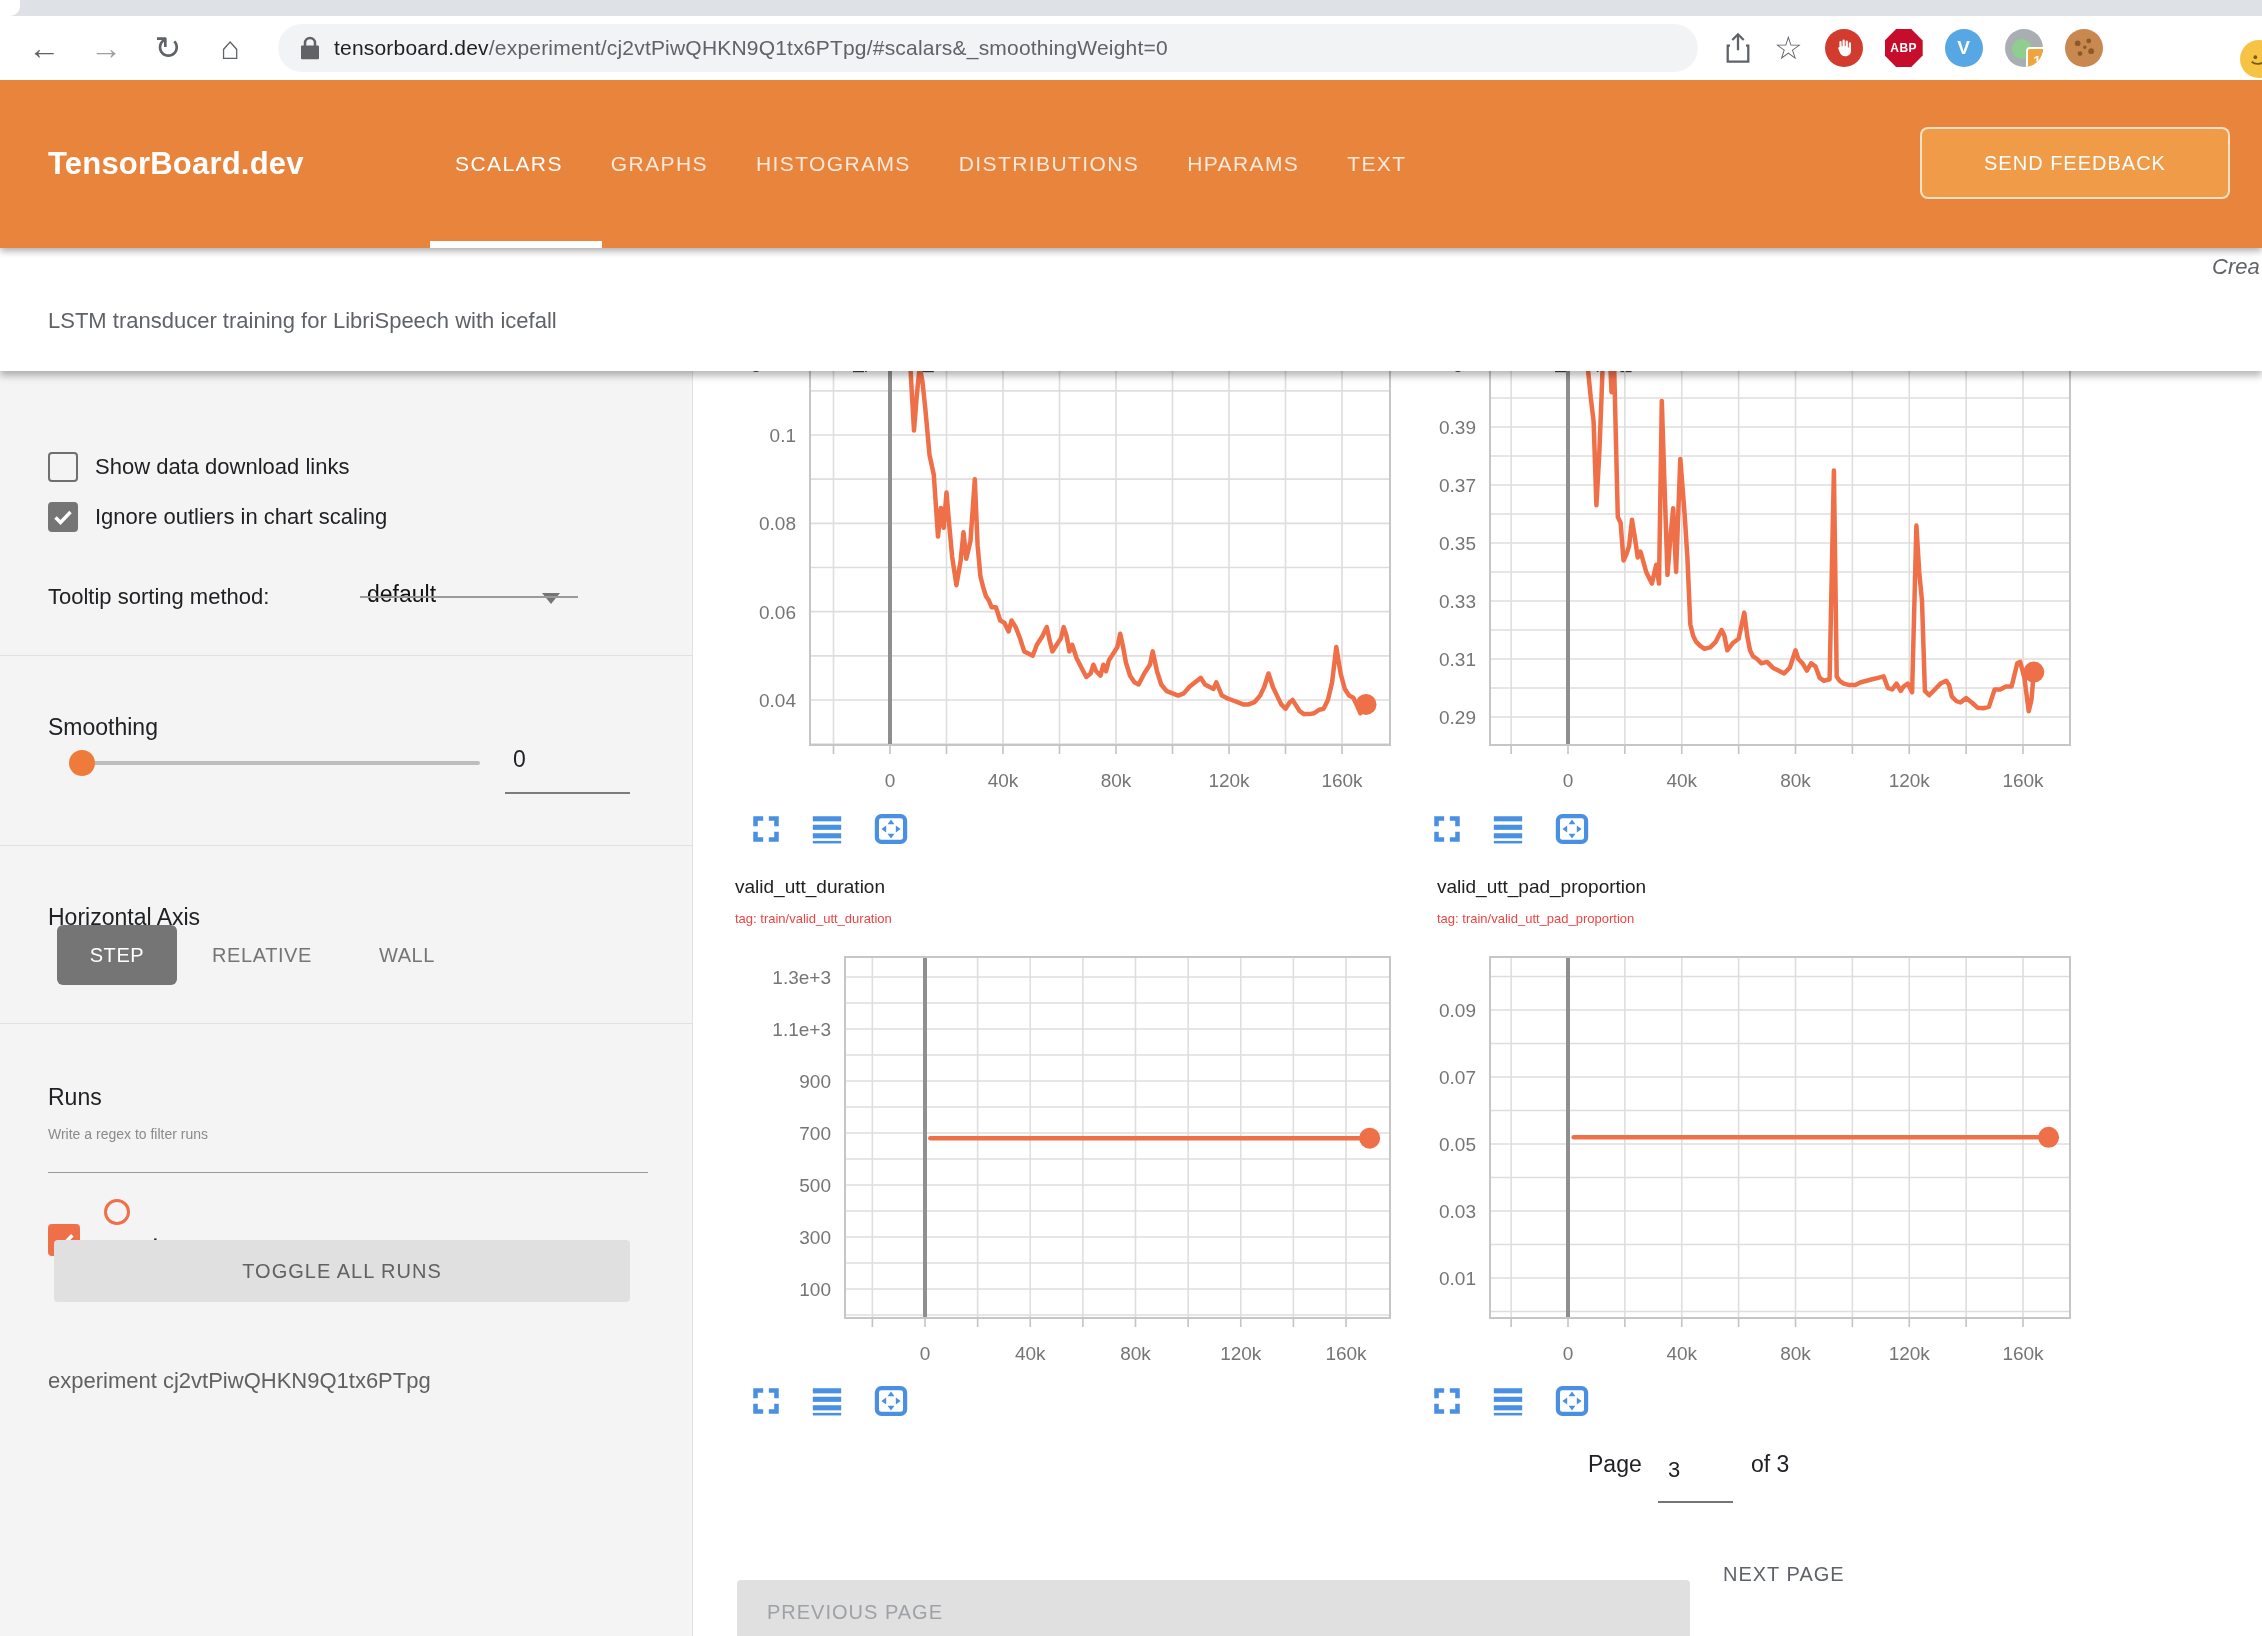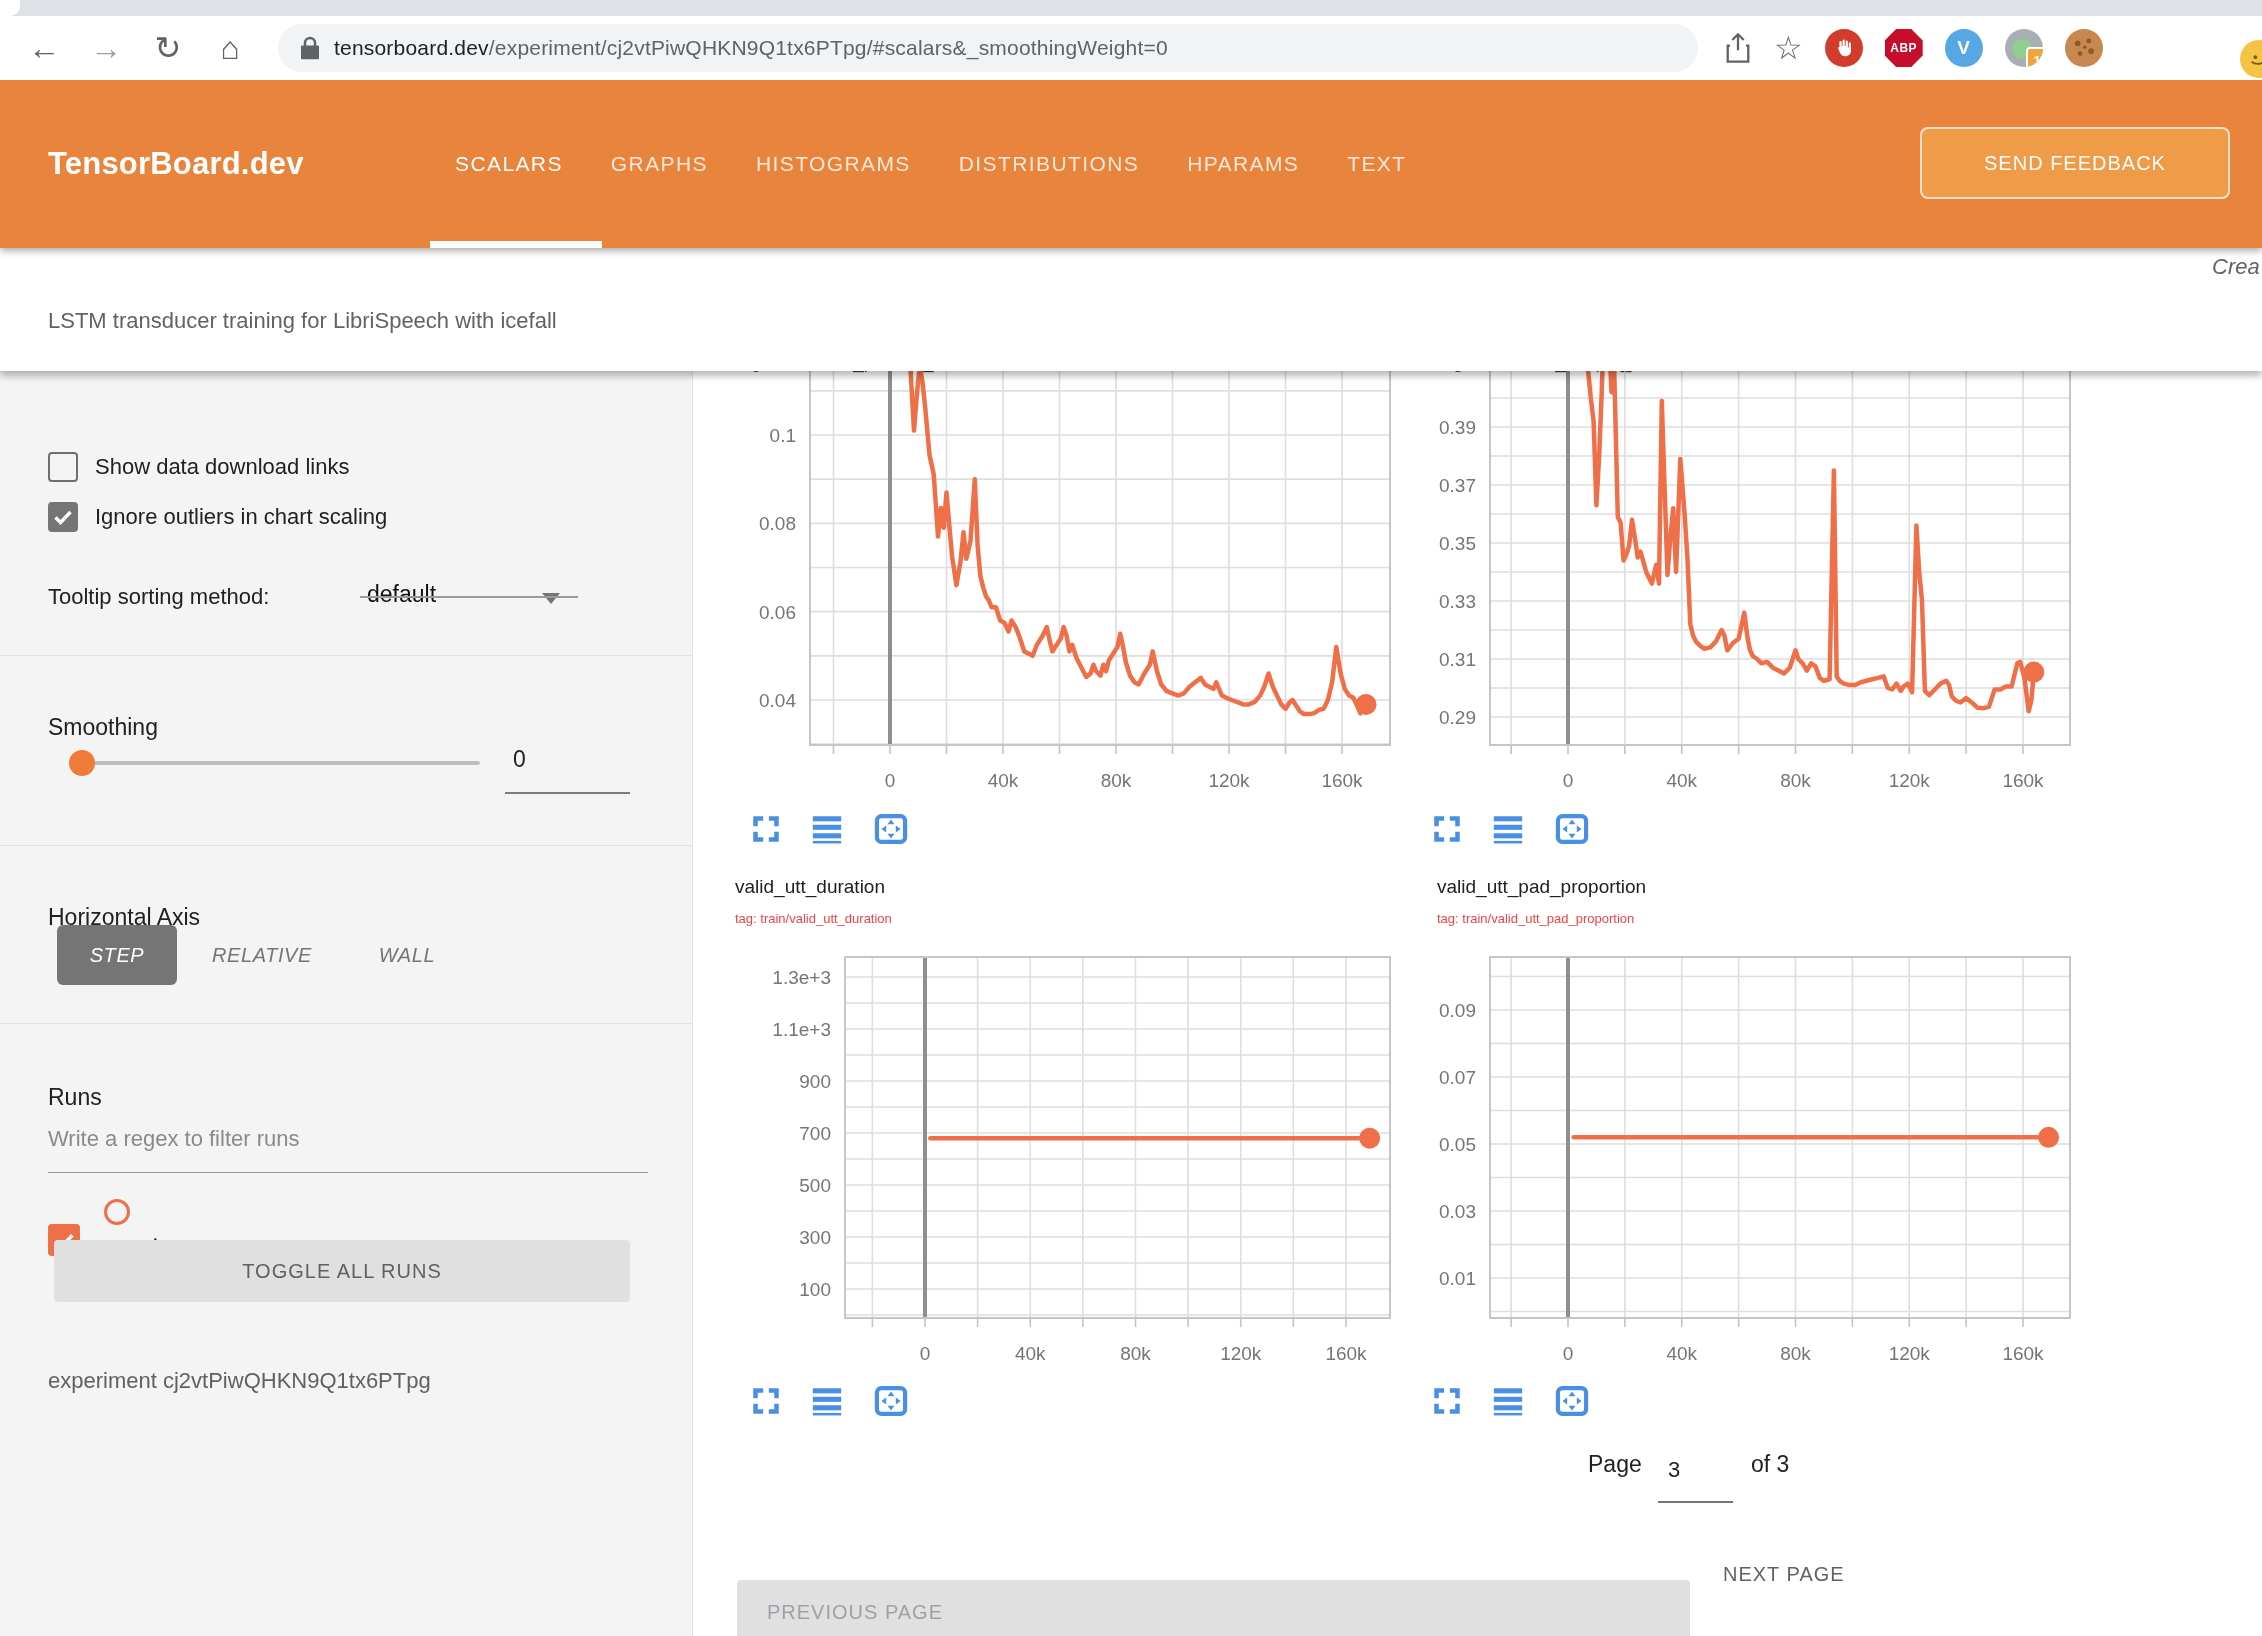--- a/index.html
+++ b/index.html
@@ -57,23 +57,23 @@
   .cbox.checked{background:#757575;border-color:#757575;display:flex;align-items:center;justify-content:center;}
   .cbox.accent{background:#ef7048;border-color:#ef7048;display:flex;align-items:center;justify-content:center;}
   .divider{position:absolute;left:0;width:693px;height:1px;background:#e1e1e1;}
   .caret{width:0;height:0;border-left:9px solid transparent;border-right:9px solid transparent;border-top:11px solid #757575;}
   .uline{position:absolute;height:2px;background:#8a8a8a;}
   .track{position:absolute;height:4px;background:#bdbdbd;border-radius:2px;}
   .knob{position:absolute;width:26px;height:26px;border-radius:50%;background:#ef7b3a;}
   .numin{position:absolute;border:none;background:transparent;font-size:23px;color:#202124;
          font-family:"Liberation Sans",sans-serif;padding:0;outline:none;}
   .axisbtn{position:absolute;height:60px;display:flex;align-items:center;justify-content:center;
-           font-size:20px;letter-spacing:.6px;color:#757575;font-style:italic;}
+           font-size:20px;letter-spacing:.6px;color:#757575;}
   .axisbtn.sel{background:#757575;color:#fff;border-radius:6px;}
-  .regex{position:absolute;border:none;background:transparent;font-size:22px;color:#a21caf;outline:none;
+  .regex{position:absolute;border:none;background:transparent;font-size:14px;color:#a21caf;outline:none;
          font-family:"Liberation Sans",sans-serif;padding:0;}
   .regex::placeholder{color:#8a8a8a;opacity:1;}
   .runcircle{position:absolute;width:26px;height:26px;border:3px solid #ef7048;border-radius:50%;box-sizing:border-box;}
   .toggleall{position:absolute;background:#e0e0e0;border-radius:4px;color:#616161;font-size:20px;
              letter-spacing:1px;display:flex;align-items:center;justify-content:center;}
   
   .main{position:absolute;left:693px;top:371px;width:1569px;height:1265px;background:#fff;overflow:hidden;z-index:10;}
   .sliver{position:absolute;top:-20px;font-size:19px;color:#424242;white-space:nowrap;}
   .chart{position:absolute;}
   .ctitle{position:absolute;font-size:19px;color:#212121;white-space:nowrap;}

